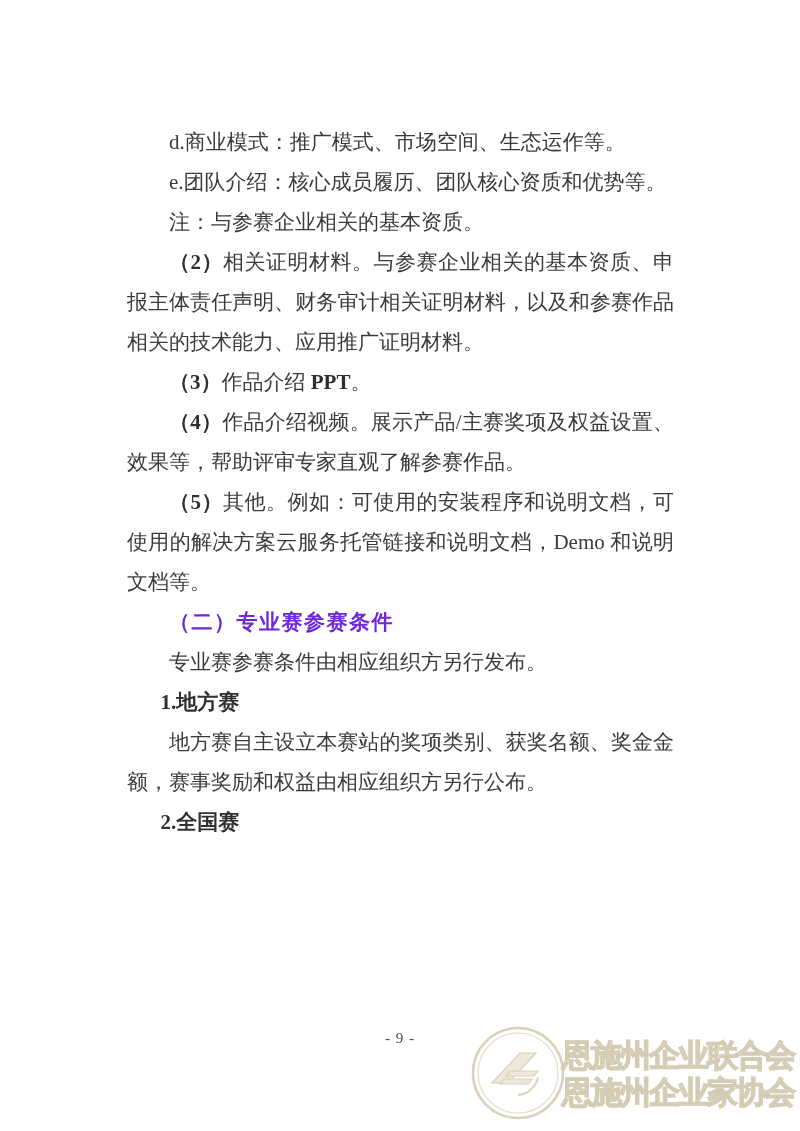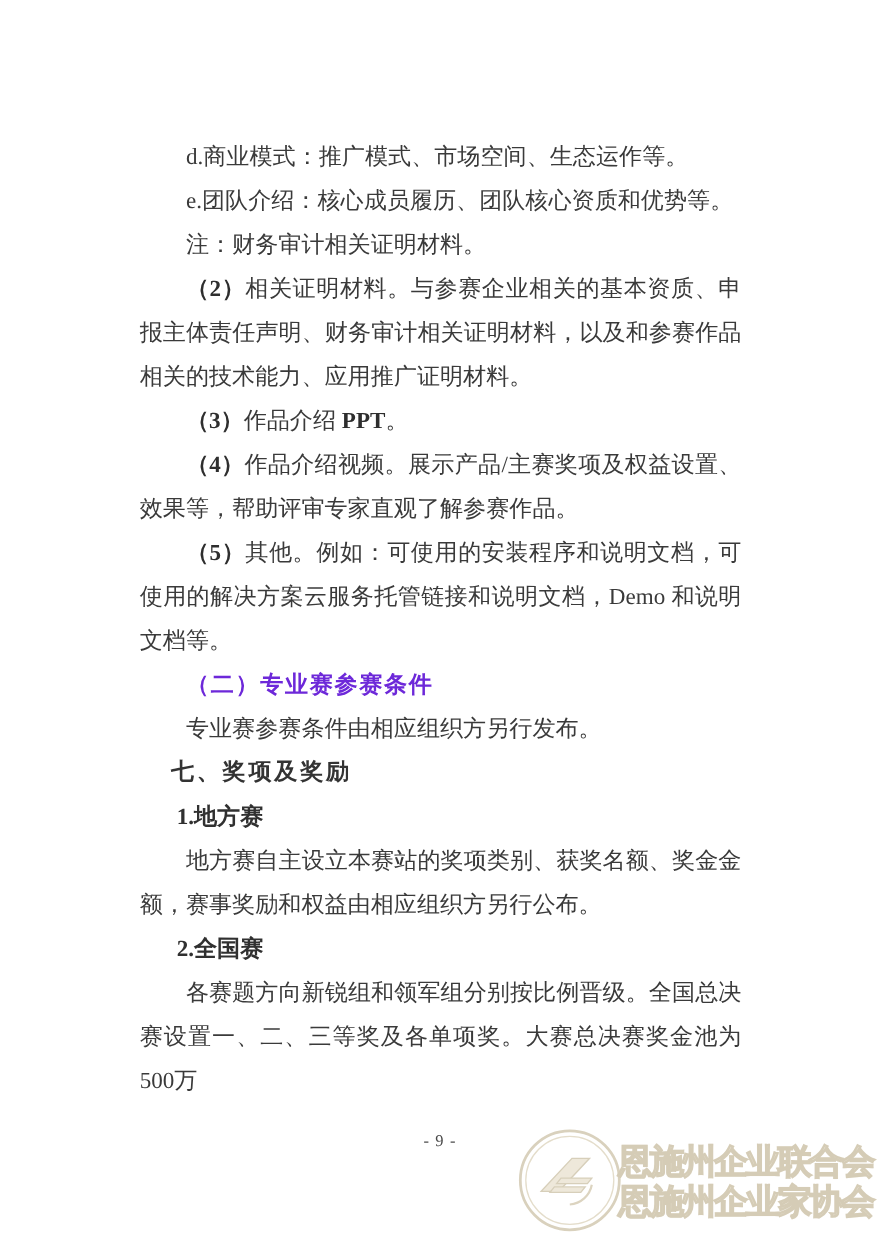--- a/index.html
+++ b/index.html
@@ -78,32 +78,30 @@
   }
 </style>
 </head>
 <body>
 
 <div class="page">
 
   <div class="doc">
       <p class="body"><span>d.商业模式：推广模式、市场空间、生态运作等。</span></p>
       <p class="body"><span>e.团队介绍：核心成员履历、团队核心资质和优势等。</span></p>
-      <p class="body"><span>注：财务审计相关证明材料。</span></p>
+      <p class="body"><span>注：与参赛企业相关的基本资质。</span></p>
       <p class="body"><span class="b">（2）</span><span>相关证明材料。与参赛企业相关的基本资质、申报主体责任声明、财务审计相关证明材料，以及和参赛作品相关的技术能力、应用推广证明材料。</span></p>
       <p class="body"><span class="b">（3）</span><span>作品介绍 </span><span class="b">PPT</span><span>。</span></p>
       <p class="body"><span class="b">（4）</span><span>作品介绍视频。展示产品/主赛奖项及权益设置、效果等，帮助评审专家直观了解参赛作品。</span></p>
       <p class="body"><span class="b">（5）</span><span>其他。例如：可使用的安装程序和说明文档，可使用的解决方案云服务托管链接和说明文档，Demo 和说明文档等。</span></p>
       <p class="heading-kai"><span>（二）专业赛参赛条件</span></p>
       <p class="body"><span>专业赛参赛条件由相应组织方另行发布。</span></p>
-      <p class="heading-hei"><span>七、奖项及奖励</span></p>
       <p class="heading-num"><span>1.地方赛</span></p>
       <p class="body"><span>地方赛自主设立本赛站的奖项类别、获奖名额、奖金金额，赛事奖励和权益由相应组织方另行公布。</span></p>
       <p class="heading-num"><span>2.全国赛</span></p>
-      <p class="body"><span>各赛题方向新锐组和领军组分别按比例晋级。全国总决赛设置一、二、三等奖及各单项奖。大赛总决赛奖金池为500万</span></p>
     </div>
 
   <div class="page-num">- 9 -</div>
 
   <div class="watermark">
     <svg class="wm-logo" width="100" height="100" viewBox="-50 -50 100 100">
       <circle cx="0" cy="0" r="45" fill="none" stroke="#d9d1bd" stroke-width="2.5"></circle>
       <circle cx="0" cy="0" r="40" fill="none" stroke="#e4ddcb" stroke-width="1.2"></circle>
       <path d="M -26 10 L 2 -20 L 18 -20 L -10 10 Z" fill="#eee8da" stroke="#d7cfba" stroke-width="1.2"></path>
       <path d="M -8 -2 L 20 -2 L 16 3 L -12 3 Z" fill="#eee8da" stroke="#d7cfba" stroke-width="1.2"></path>

